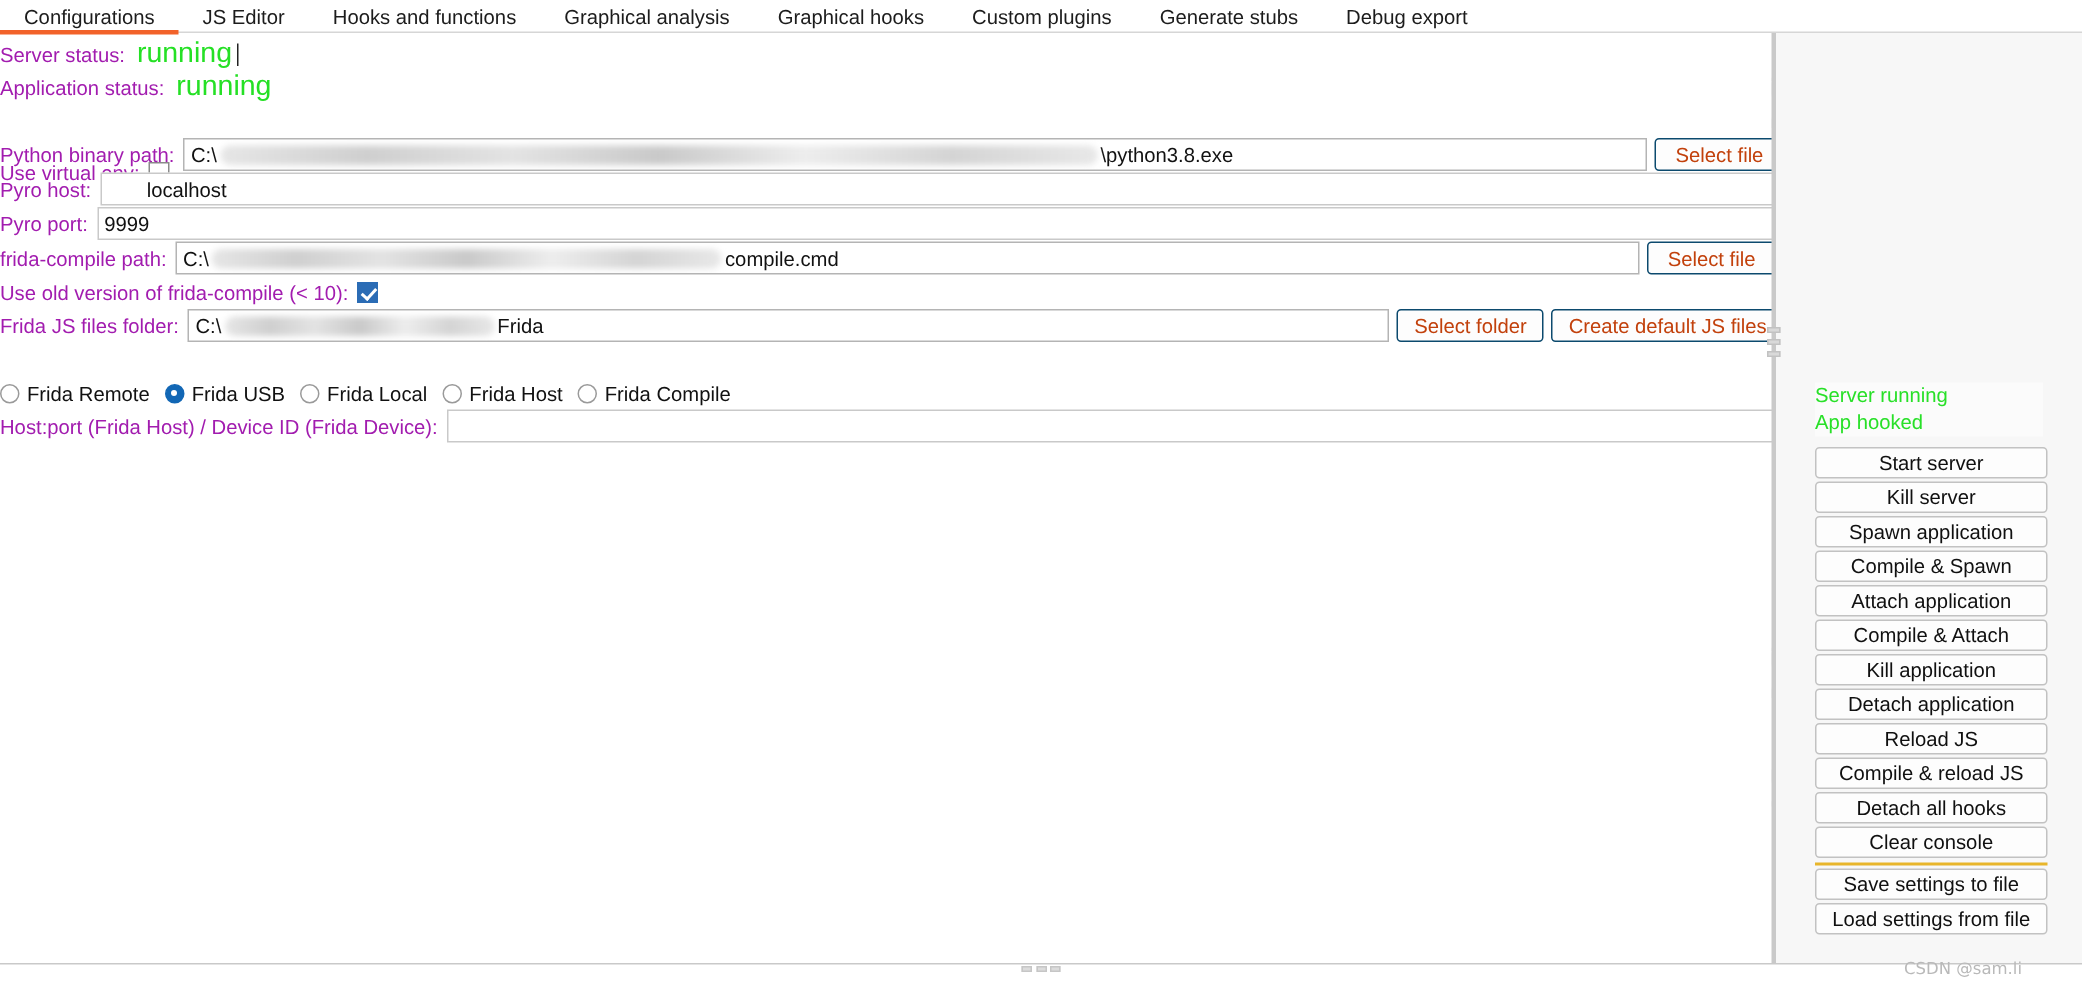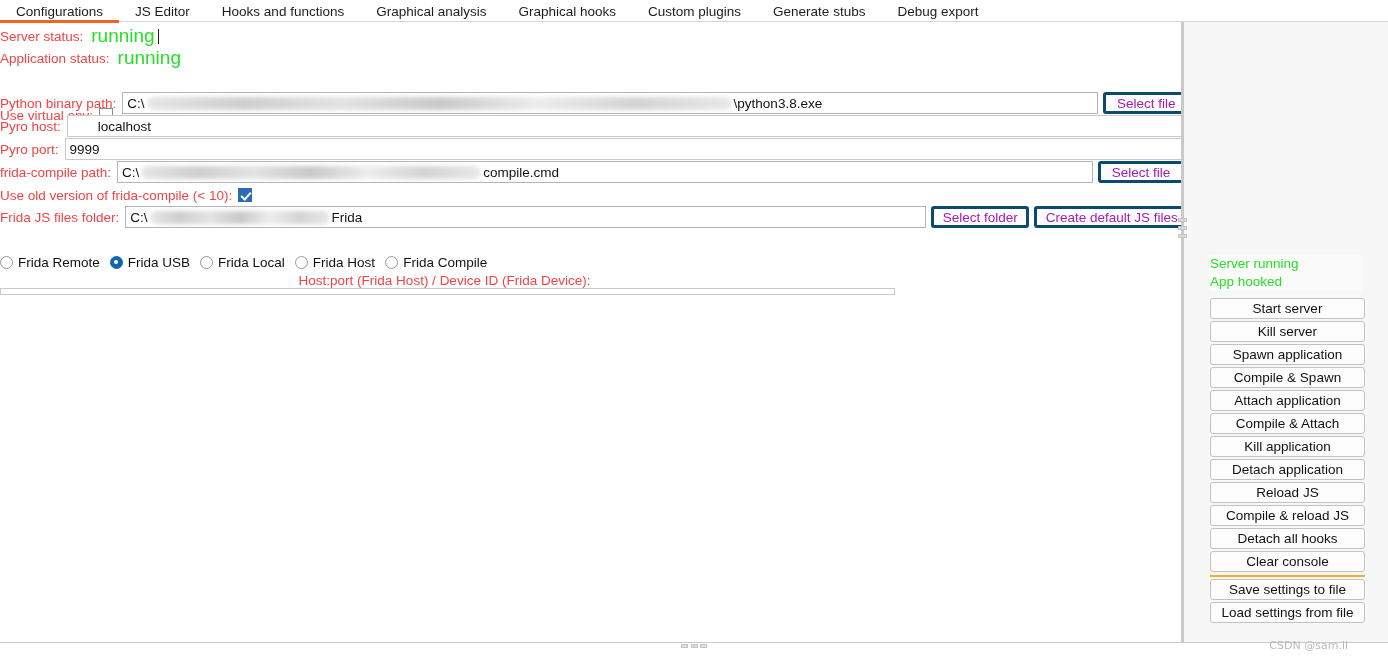--- a/index.html
+++ b/index.html
@@ -86,44 +86,44 @@
   .row {
     position: absolute;
     left: 0;
     display: flex;
     align-items: center;
     height: 22px;
     white-space: nowrap;
   }
   .lbl {
     font-size: 13.5px;
-    color: #ef4444;
+    color: #a21caf;
     padding-right: 6px;
   }
 
   .field {
     height: 22px;
     border: 1px solid #b4b4b4;
     background: #ffffff;
     font-size: 13.5px;
     color: #111;
     display: flex;
     align-items: center;
     padding: 0 4px;
     overflow: hidden;
   }
 
   .btn {
     height: 22px;
     min-width: 60px;
-    border: 3px solid #0c4a6e;
+    border: 1px solid #0c4a6e;
     border-radius: 3px;
     background: #fdfdfd;
     font-size: 13.5px;
-    color: #a21caf;
+    color: #c2410c;
     font-family: "Liberation Sans", sans-serif;
     display: flex;
     align-items: center;
     justify-content: center;
     padding: 0 10px;
     cursor: default;
   }
 
   .status-val {
     color: #25e025;
@@ -430,21 +430,21 @@
         <span class="radio-item">
           <span class="rb"></span>
           <span class="rb-label">Frida Host</span>
         </span>
         <span class="radio-item">
           <span class="rb"></span>
           <span class="rb-label">Frida Compile</span>
         </span>
       </div>
 
-    <div class="row" style="top:251px;flex-direction:column;">
+    <div class="row" style="top:251px;">
       <span class="lbl">Host:port (Frida Host) / Device ID (Frida Device):</span>
       <span class="field" style="width:895px;border-color:#c9c9c9;"></span>
     </div>
 
   </div>
 
   <div class="splitter-v">
     <span class="grip" style="top:196px;"></span>
     <span class="grip" style="top:204px;"></span>
     <span class="grip" style="top:212px;"></span>

